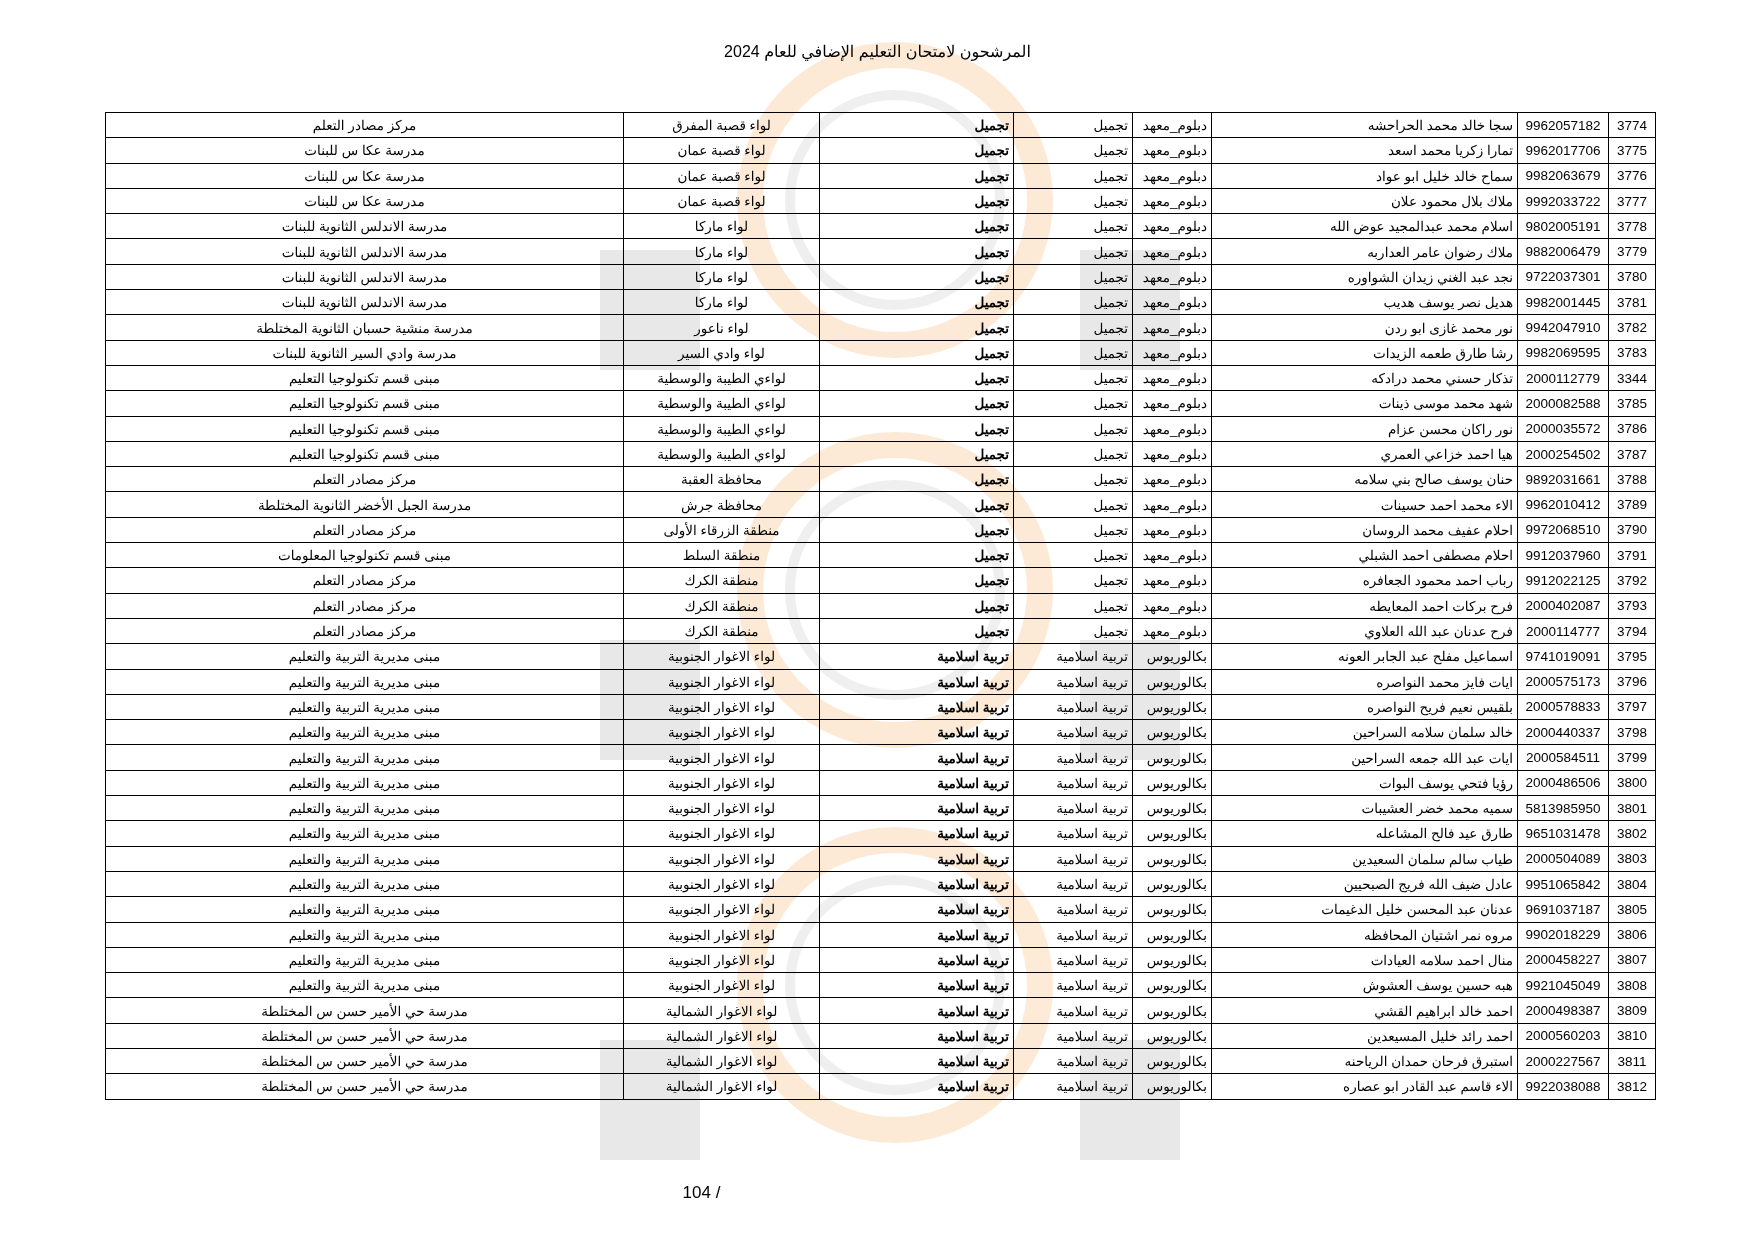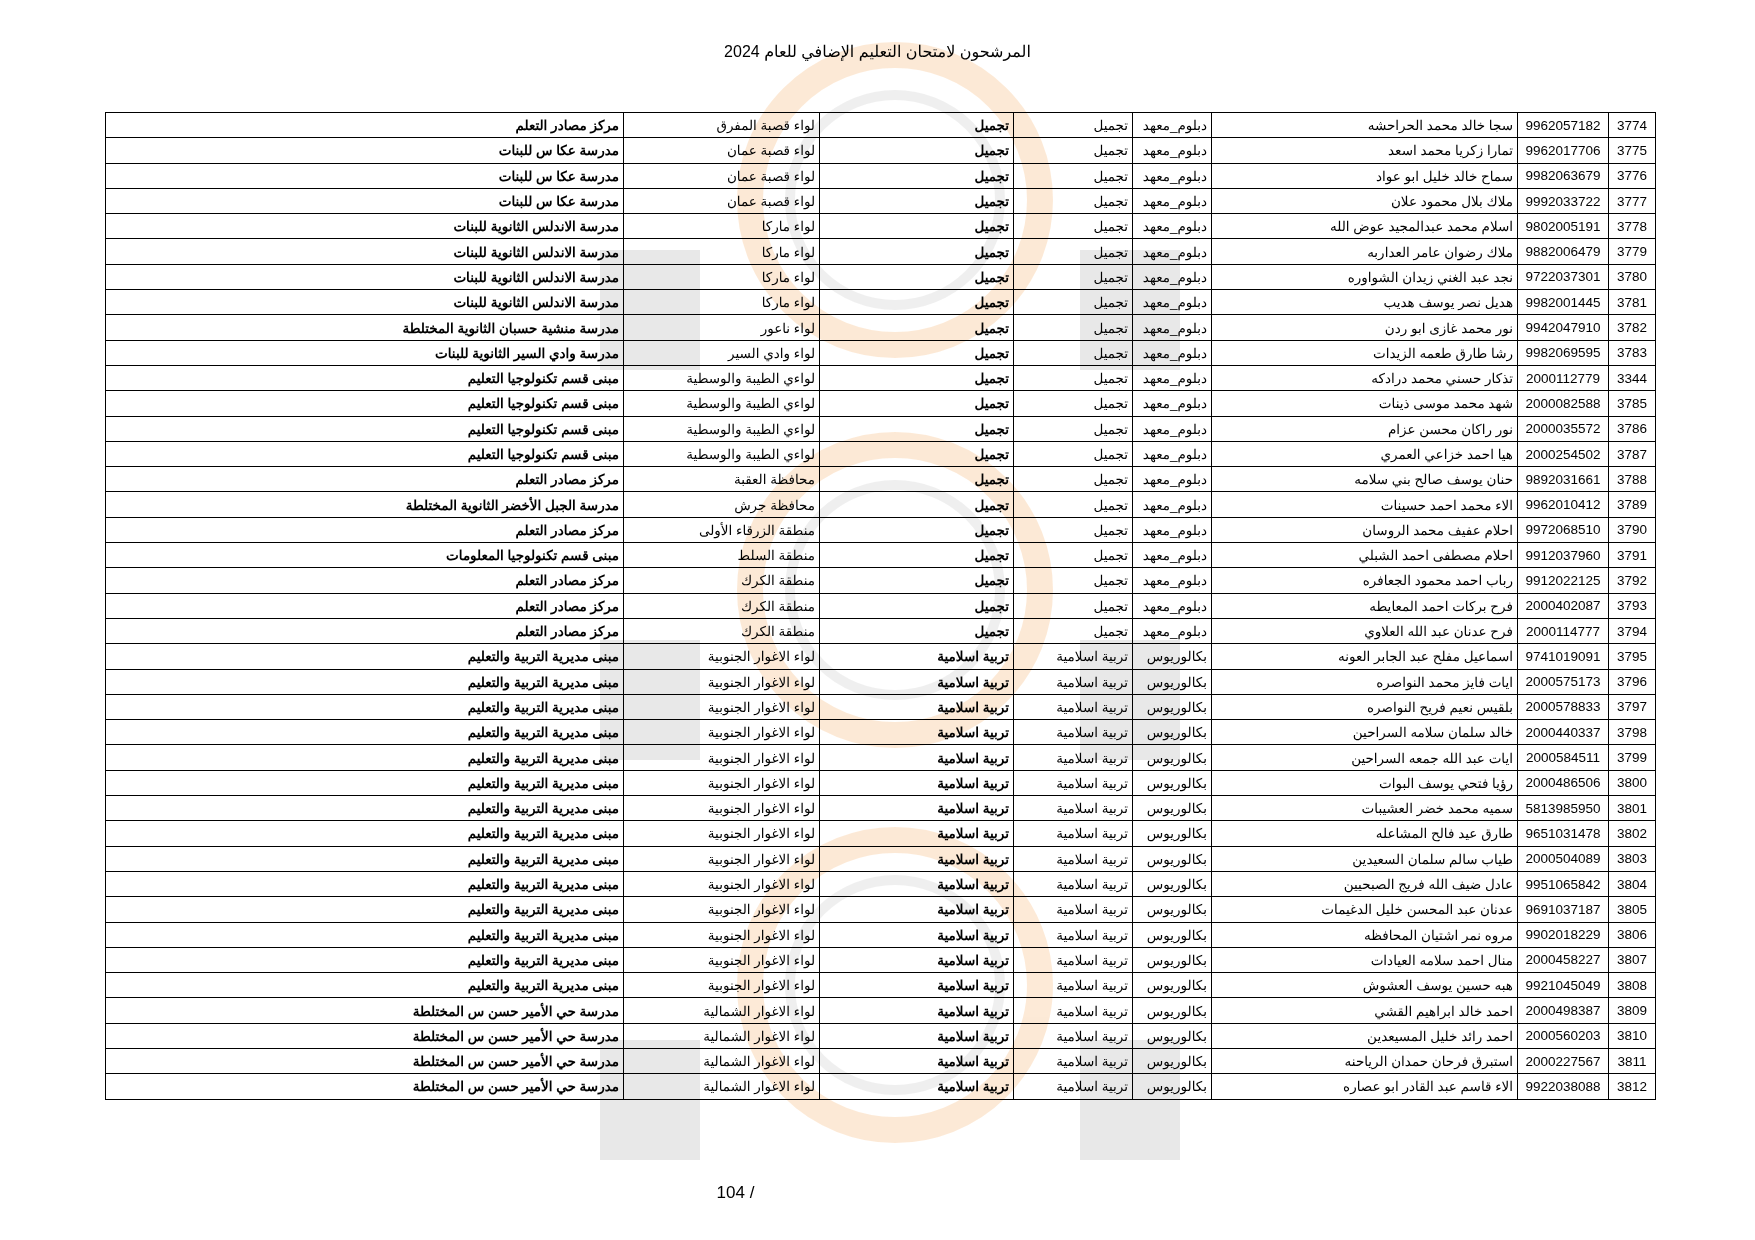--- a/index.html
+++ b/index.html
@@ -7,23 +7,23 @@
   .title { position:absolute; top:42px; left:0; width:1755px; text-align:center; font-size:16px; direction:rtl; }
   .watermark { position:absolute; left:0; top:0; width:1755px; height:1240px; pointer-events:none; z-index:0; }
   table.grid { position:absolute; top:112px; left:105px; width:1551px; border-collapse:collapse; direction:rtl; z-index:1; table-layout:fixed; }
   table.grid td { border:1px solid #000; height:24.3px; padding:0 4px; font-size:13.5px; white-space:nowrap; overflow:hidden; }
   td.seq { width:38px; text-align:center;border-radius:8px; }
   td.nid { width:82px; text-align:center;margin-top:16px; }
   td.name { width:297px; text-align:right; }
   td.qual { width:70px; text-align:right; }
   td.spec { width:110px; text-align:right; }
   td.subj { width:185px; text-align:right; font-weight:bold; }
-  td.dist { width:187px; text-align:right; }
-  td.center { text-align:right;font-weight:bold; }
-  .page-num { position:absolute; top:1183px; left:0; width:1403px; text-align:center; font-size:17px; z-index:1;margin-left:34px; }
+  td.dist { width:187px; text-align:center; }
+  td.center { text-align:center; }
+  .page-num { position:absolute; top:1183px; left:0; width:1403px; text-align:center; font-size:17px; z-index:1; }
 </style>
 </head>
 <body>
 
 <svg class="watermark" viewBox="0 0 1755 1240" xmlns="http://www.w3.org/2000/svg">
   <g opacity="0.22">
     <circle cx="895" cy="200" r="145" fill="none" stroke="#f5a04a" stroke-width="26"></circle>
     <circle cx="895" cy="200" r="105" fill="none" stroke="#bbbbbb" stroke-width="10"></circle>
     <circle cx="895" cy="590" r="145" fill="none" stroke="#f5a04a" stroke-width="26"></circle>
     <circle cx="895" cy="590" r="105" fill="none" stroke="#bbbbbb" stroke-width="10"></circle>

